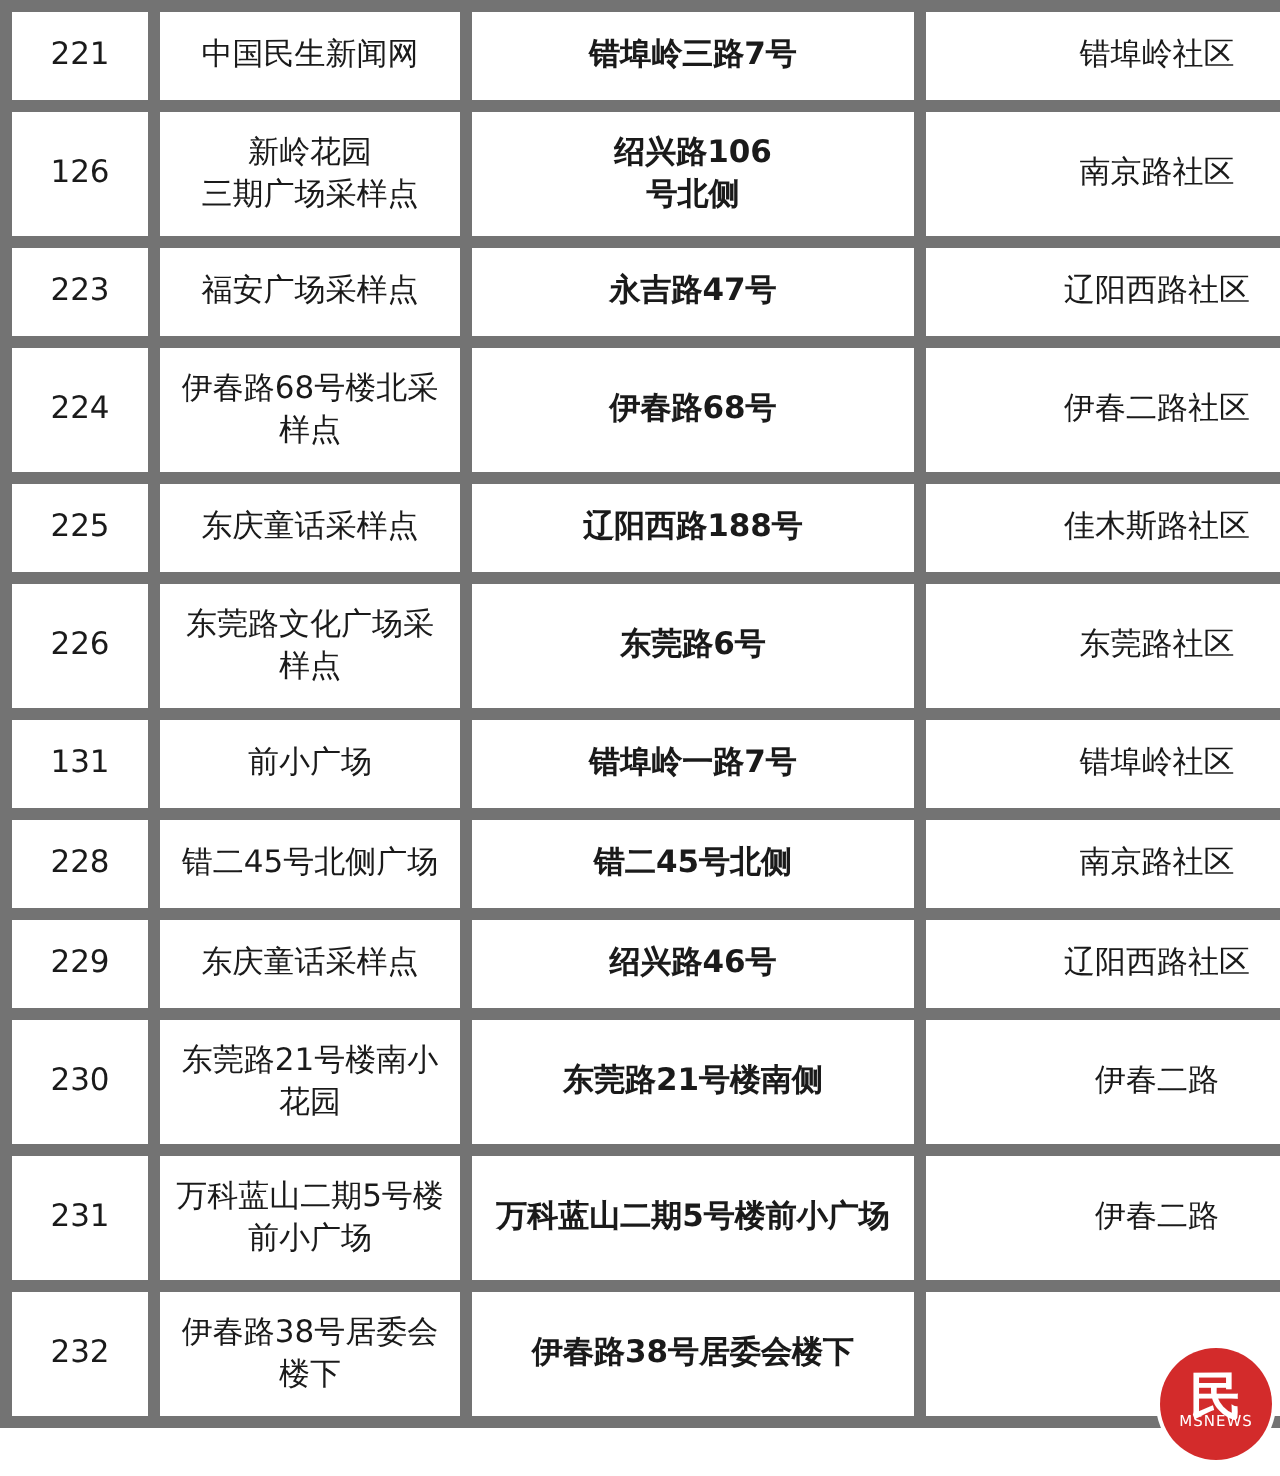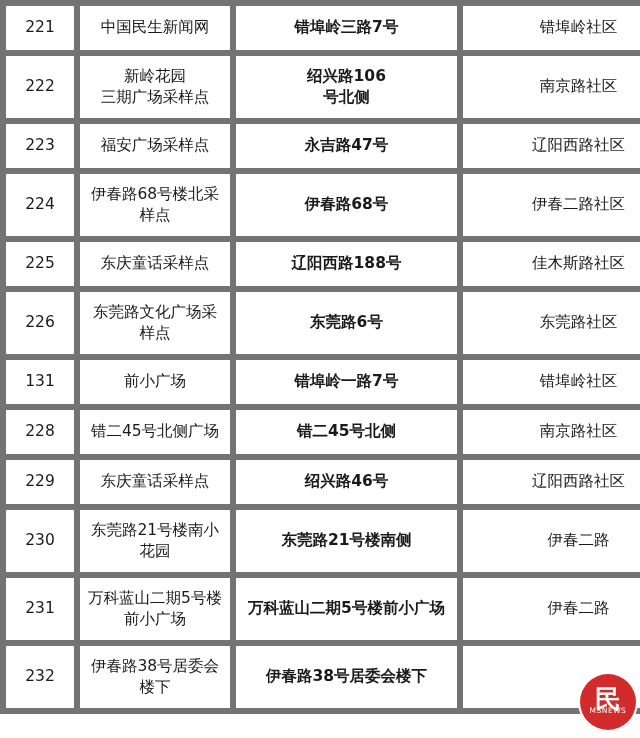--- a/index.html
+++ b/index.html
@@ -89,21 +89,21 @@
 
 <table class="sample-table">
   <tbody>
       <tr class="row-h1">
         <td class="col-idx">221</td>
         <td class="col-name">中国民生新闻网</td>
         <td class="col-addr">错埠岭三路7号</td>
         <td class="col-area">错埠岭社区</td>
       </tr>
       <tr class="row-h2">
-        <td class="col-idx">222</td>
+        <td class="col-idx">126</td>
         <td class="col-name">新岭花园<br>三期广场采样点</td>
         <td class="col-addr">绍兴路106<br>号北侧</td>
         <td class="col-area">南京路社区</td>
       </tr>
       <tr class="row-h1">
         <td class="col-idx">223</td>
         <td class="col-name">福安广场采样点</td>
         <td class="col-addr">永吉路47号</td>
         <td class="col-area">辽阳西路社区</td>
       </tr>

